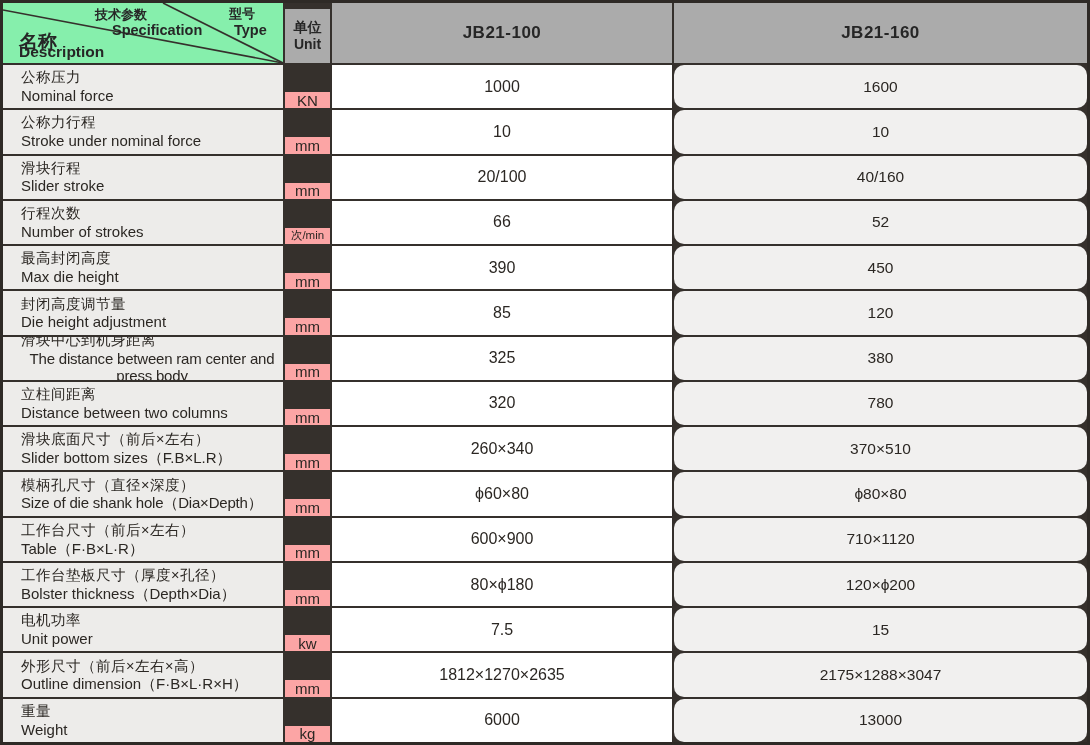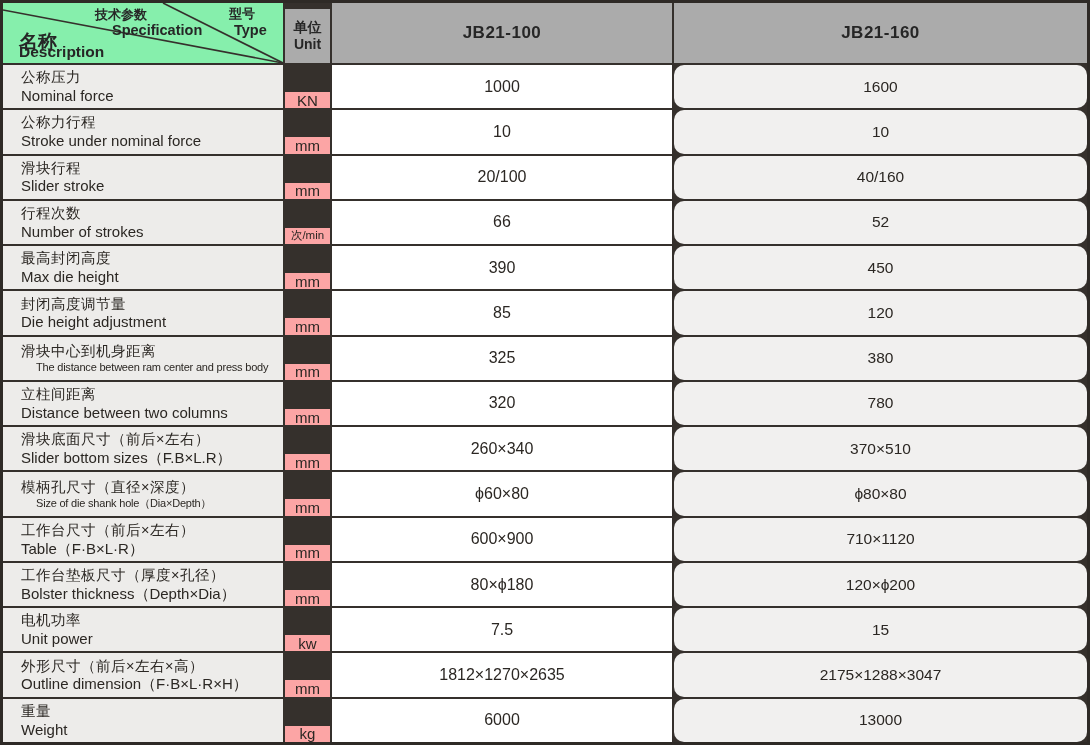--- a/index.html
+++ b/index.html
@@ -27,21 +27,21 @@
   .t-cn-top   {left:92px; top:3px;  font-size:13px;}
   .t-en-top   {left:109px;top:19px; font-size:14.5px;}
   .t-cn-right {left:226px;top:2px;  font-size:13px;}
   .t-en-right {left:231px;top:19px; font-size:14.5px;}
   .t-cn-left  {left:16px; top:26px; font-size:19px;}
   .t-en-left  {left:16px; top:40px; font-size:15.5px;}
   
   .label-cell{background:#edecea;flex-direction:column;align-items:flex-start;justify-content:center;padding-left:18px;gap:1px;text-align:center;}
   .cn{font-size:14.5px;letter-spacing:.5px;line-height:1.15;}
   .en{font-size:15px;line-height:1.15;}
-  .en.small-en{font-size:11px;letter-spacing:-.2px;margin-left:15px;}
+  .en.small-en{font-size:15px;letter-spacing:-.2px;}
   .unit-cell{background:#fca5a5;font-size:15px;margin-top:27px;}
   .unit-cell.unit-small{font-size:11.5px;}
   .val-1{background:#ffffff;font-size:16px;}
   .val-2{background:#f1f0ef;font-size:15.5px;border-radius:10px;}
 </style>
 </head>
 <body>
 
 <div class="spec-table">
 

